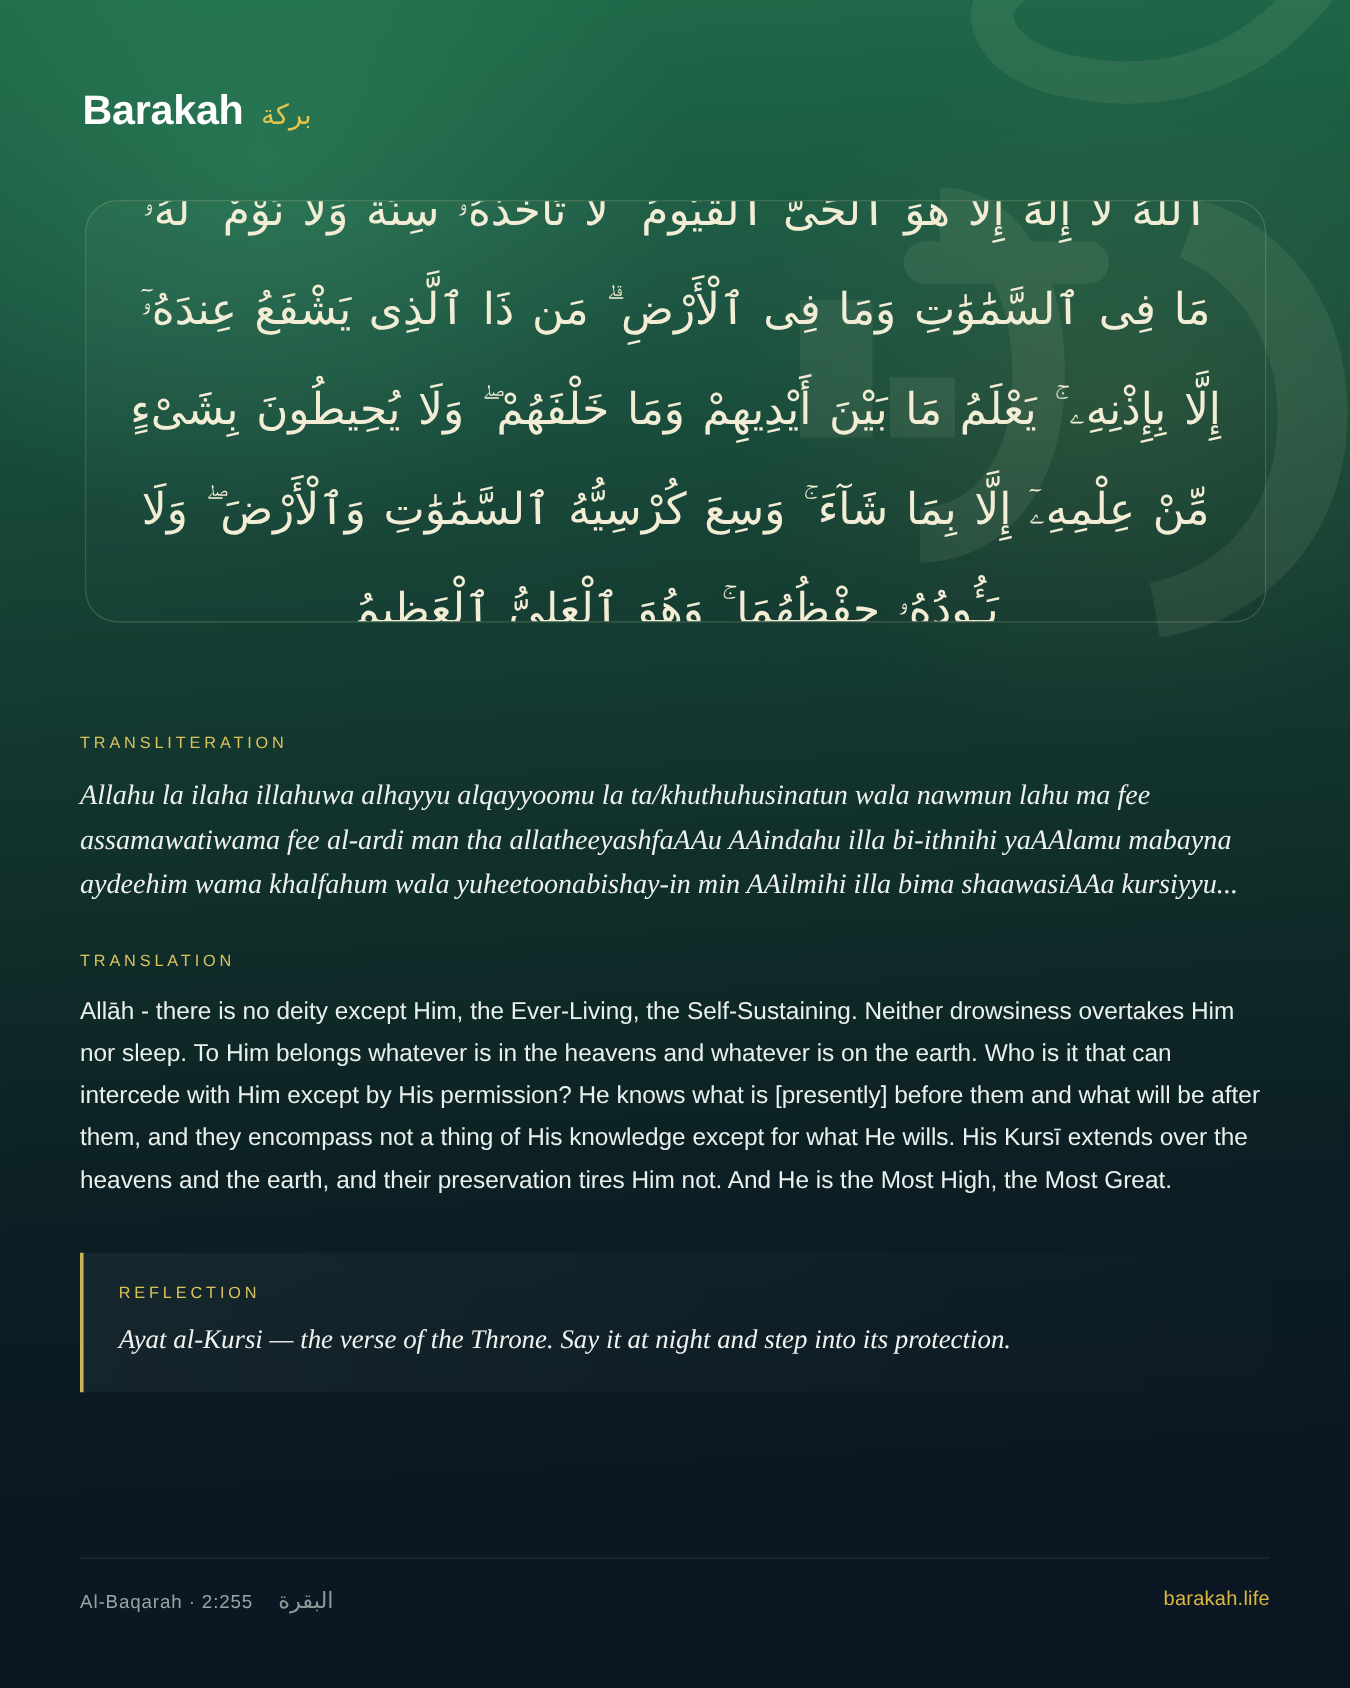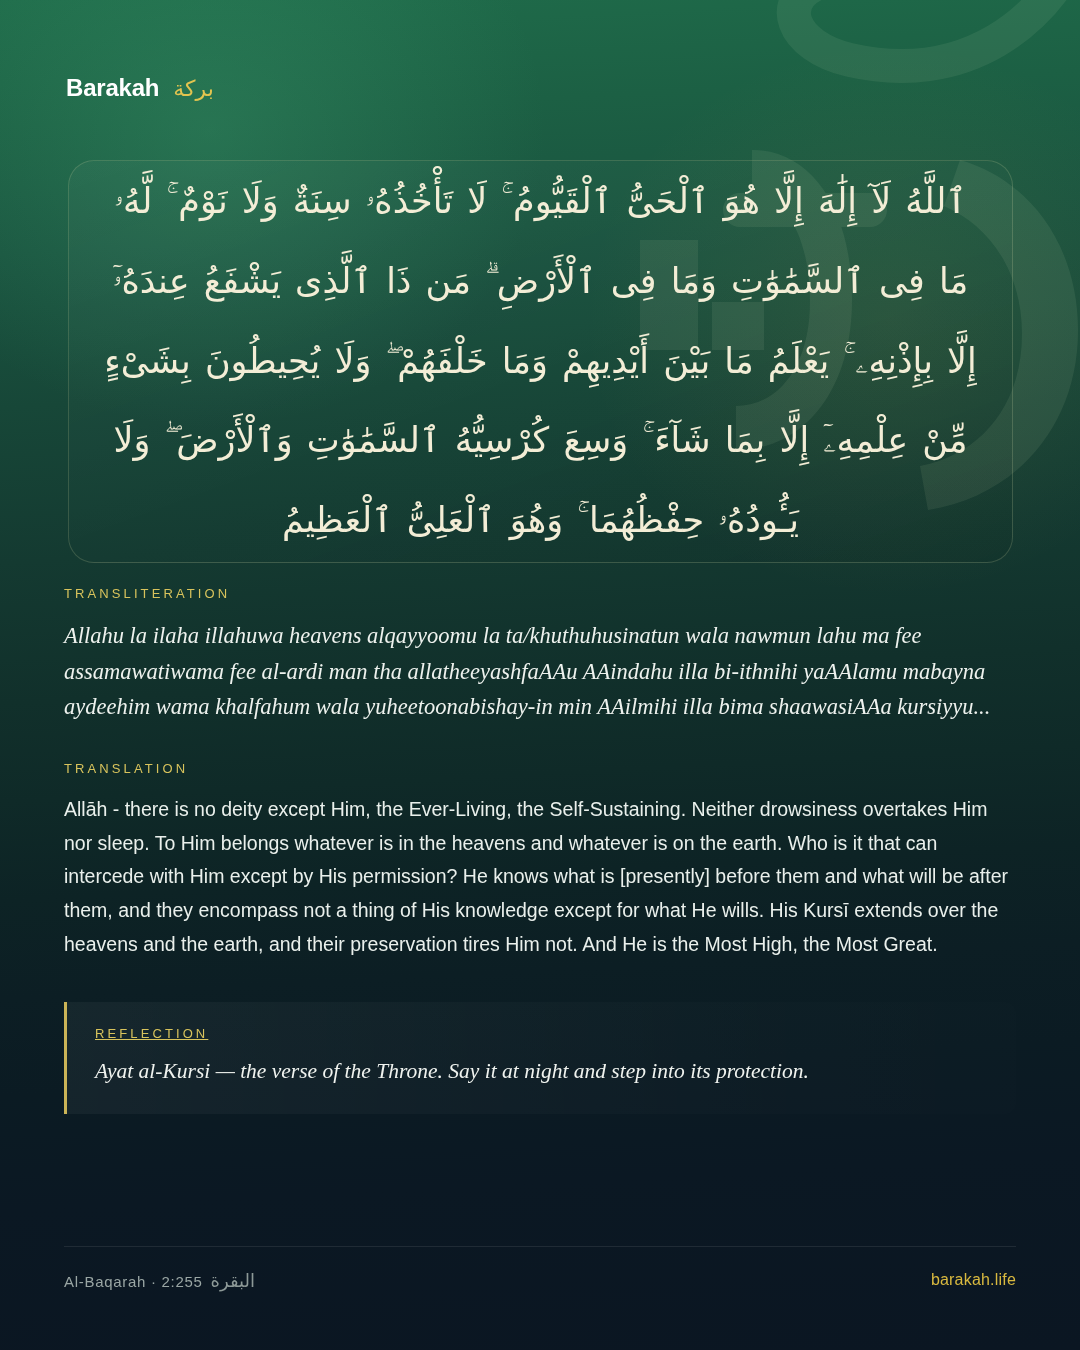--- a/index.html
+++ b/index.html
@@ -74,21 +74,21 @@
     align-items: center;
     justify-content: space-between;
   }
 
   .brand {
     display: flex;
     align-items: baseline;
     gap: 14px;
   }
   .brand-name {
-    font-size: 24px;
+    font-size: 33px;
     font-weight: bold;
     color: #ffffff;
     letter-spacing: -0.2px;
   }
   .brand-ar {
     font-size: 22px;
     color: #e3c44f;
     font-family: "DejaVu Sans", sans-serif;
     direction: rtl;
   }
@@ -103,21 +103,21 @@
     background: rgba(255,255,255,0.015);
     white-space: nowrap;
   }
 
   
   #verse-card {
     position: absolute;
     top: 160px;
     left: 68px;
     width: 945px;
-    height: 403px;
+    height: 338px;
     border: 1px solid rgba(190,200,150,0.22);
     border-radius: 26px;
     background: linear-gradient(160deg, rgba(255,255,255,0.035) 0%, rgba(255,255,255,0.008) 55%, rgba(0,0,0,0.05) 100%);
     display: flex;
     align-items: center;
     justify-content: center;
     overflow: hidden;
   }
   #arabic-verse {
     direction: rtl;
@@ -162,21 +162,21 @@
     color: #eaf0ec;
   }
 
   #reflection {
     margin-top: 40px;
     border-left: 3px solid #cbb457;
     border-radius: 0 12px 12px 0;
     background: linear-gradient(90deg, rgba(255,255,255,0.045) 0%, rgba(255,255,255,0.012) 70%, rgba(255,255,255,0.004) 100%);
     padding: 24px 28px 26px 28px;
   }
-  #reflection .section-label { margin-bottom: 14px; text-decoration: underline; }
+  #reflection .section-label { margin-bottom: 14px; }
   #reflection-text {
     font-family: "Liberation Serif", serif;
     font-style: italic;
     font-size: 21.5px;
     line-height: 1.5;
     color: #f0f3ef;
   }
 
   
   #footer-rule {
@@ -196,21 +196,21 @@
     display: flex;
     align-items: center;
     justify-content: space-between;
   }
   #footer-ref {
     font-size: 15px;
     letter-spacing: 0.7px;
     color: #9aa6a4;
     display: flex;
     align-items: baseline;
-    gap: 8px;
+    gap: 20px;
   }
   #footer-ref-ar {
     font-family: "DejaVu Sans", sans-serif;
     font-size: 18px;
     color: #8d9997;
     direction: rtl;
   }
   #footer-site {
     font-size: 16px;
     color: #d9b93f;
@@ -248,21 +248,21 @@
   </div>
 
   <div id="verse-card">
     <div id="arabic-verse">ٱللَّهُ لَآ إِلَٰهَ إِلَّا هُوَ ٱلْحَىُّ ٱلْقَيُّومُ ۚ لَا تَأْخُذُهُۥ سِنَةٌ وَلَا نَوْمٌ ۚ لَّهُۥ مَا فِى ٱلسَّمَٰوَٰتِ وَمَا فِى ٱلْأَرْضِ ۗ مَن ذَا ٱلَّذِى يَشْفَعُ عِندَهُۥٓ إِلَّا بِإِذْنِهِۦ ۚ يَعْلَمُ مَا بَيْنَ أَيْدِيهِمْ وَمَا خَلْفَهُمْ ۖ وَلَا يُحِيطُونَ بِشَىْءٍ مِّنْ عِلْمِهِۦٓ إِلَّا بِمَا شَآءَ ۚ وَسِعَ كُرْسِيُّهُ ٱلسَّمَٰوَٰتِ وَٱلْأَرْضَ ۖ وَلَا يَـُٔودُهُۥ حِفْظُهُمَا ۚ وَهُوَ ٱلْعَلِىُّ ٱلْعَظِيمُ</div>
   </div>
 
   <div id="content">
 
     <div>
       <div class="section-label">TRANSLITERATION</div>
-      <div id="translit-text">Allahu la ilaha illahuwa heavens alqayyoomu la ta/khuthuhusinatun wala nawmun lahu ma fee assamawatiwama fee al-ardi man tha allatheeyashfaAAu AAindahu illa bi-ithnihi yaAAlamu mabayna aydeehim wama khalfahum wala yuheetoonabishay-in min AAilmihi illa bima shaawasiAAa kursiyyu...</div>
+      <div id="translit-text">Allahu la ilaha illahuwa alhayyu alqayyoomu la ta/khuthuhusinatun wala nawmun lahu ma fee assamawatiwama fee al-ardi man tha allatheeyashfaAAu AAindahu illa bi-ithnihi yaAAlamu mabayna aydeehim wama khalfahum wala yuheetoonabishay-in min AAilmihi illa bima shaawasiAAa kursiyyu...</div>
     </div>
 
     <div class="block-gap"></div>
 
     <div>
       <div class="section-label">TRANSLATION</div>
       <div id="translation-text">Allāh - there is no deity except Him, the Ever-Living, the Self-Sustaining. Neither drowsiness overtakes Him nor sleep. To Him belongs whatever is in the heavens and whatever is on the earth. Who is it that can intercede with Him except by His permission? He knows what is [presently] before them and what will be after them, and they encompass not a thing of His knowledge except for what He wills. His Kursī extends over the heavens and the earth, and their preservation tires Him not. And He is the Most High, the Most Great.</div>
     </div>
 
     <div id="reflection">

